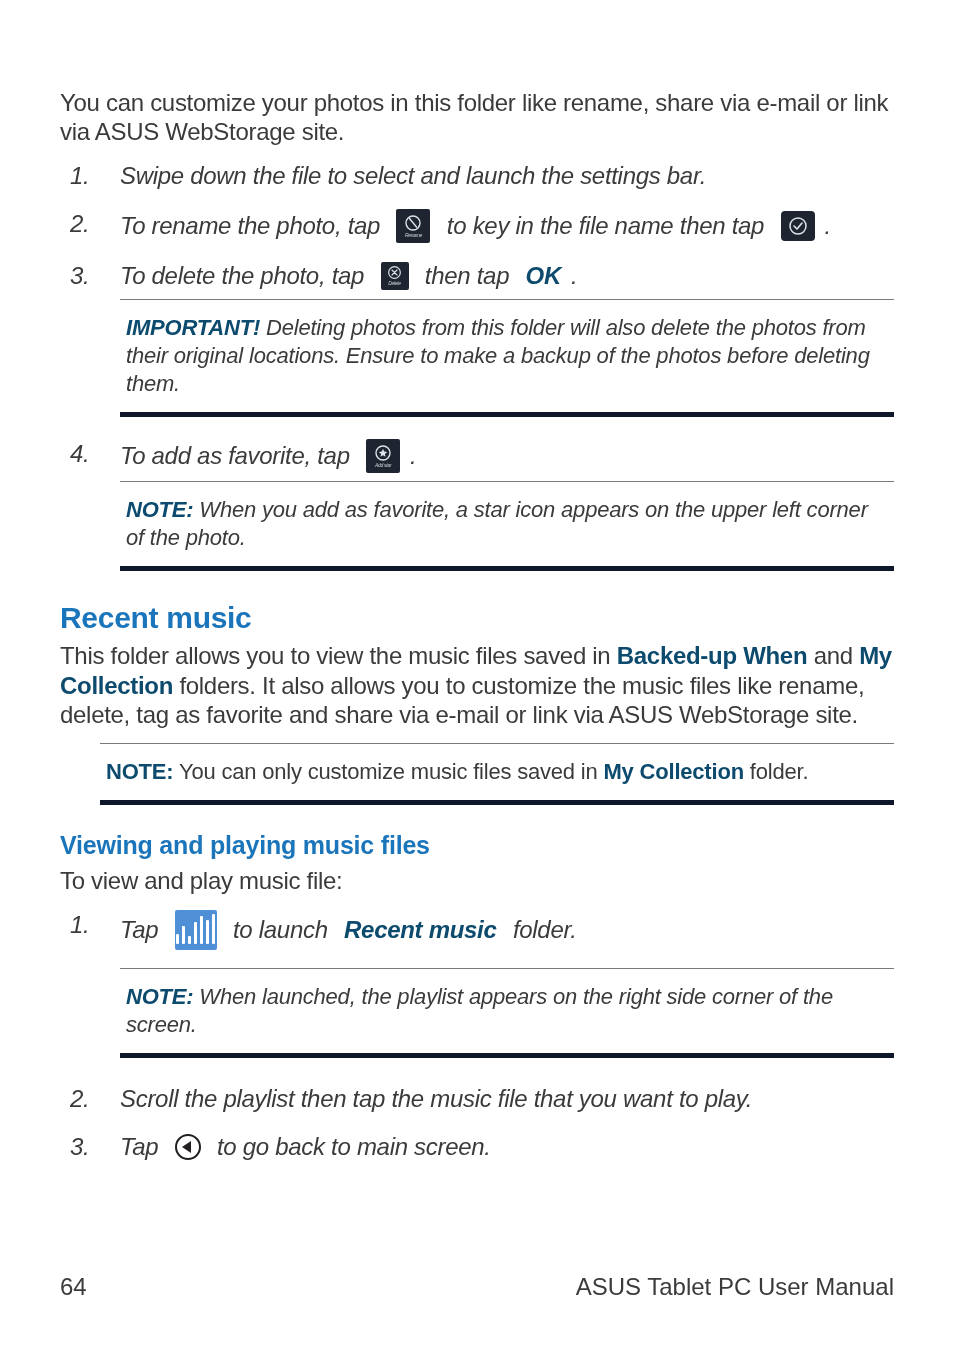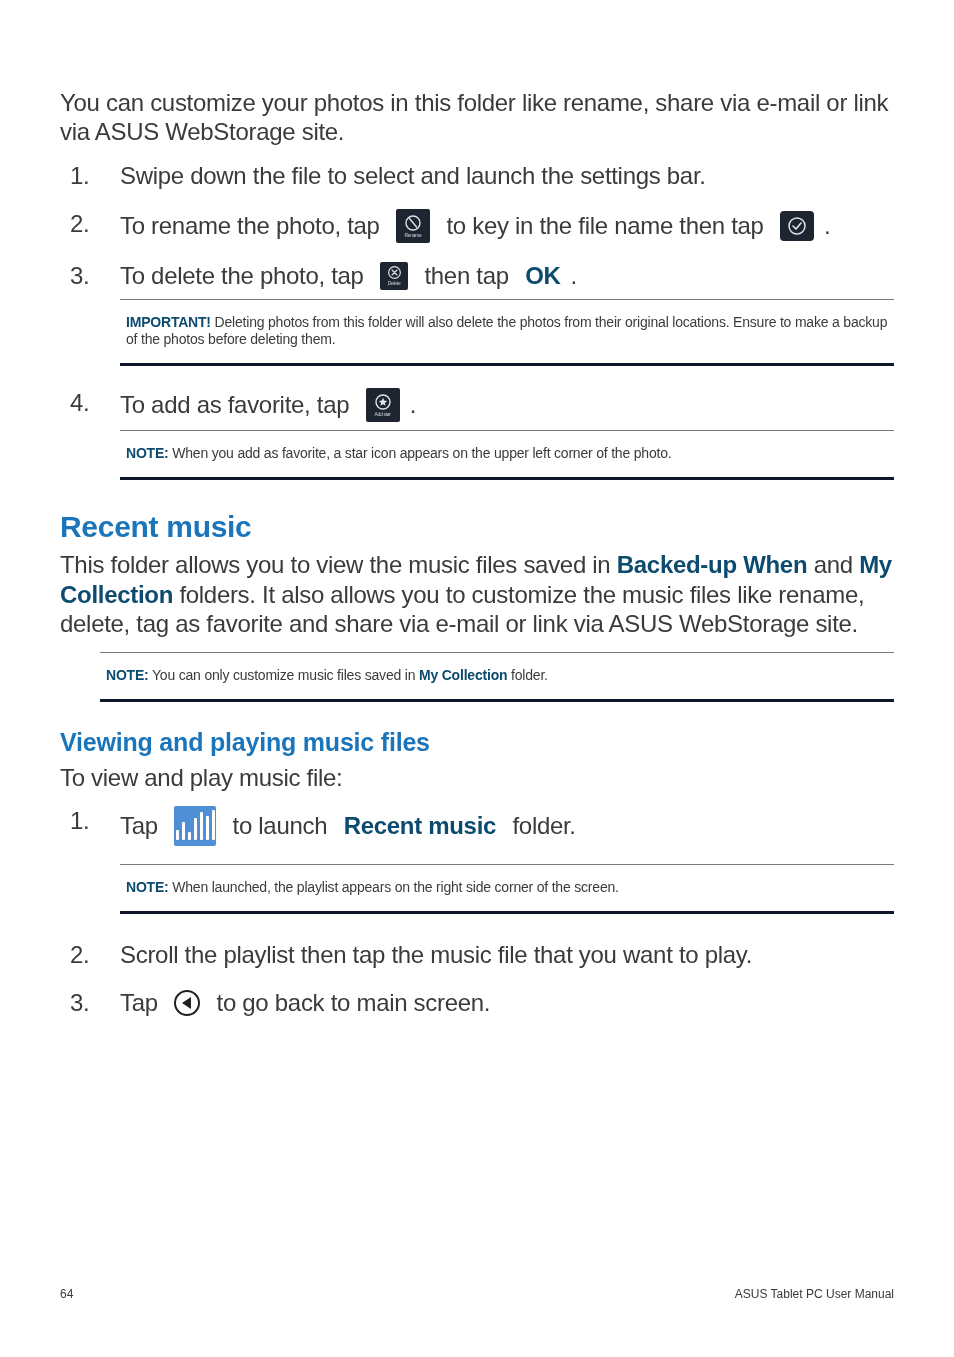--- a/index.html
+++ b/index.html
@@ -49,20 +49,21 @@
   }
   ol.steps > li {
     counter-increment: step;
     position: relative;
     padding-left: 60px;
     font-size: 24px;
     line-height: 1.25;
     margin-bottom: 18px;
     letter-spacing: -0.3px;
     color: #3b3b3b;
+    font-style: italic;
   }
   ol.steps > li::before {
     content: counter(step) ".";
     position: absolute;
     left: 10px;
     top: 0;
     font-size: 24px;
   }
   .li-line {
     display: flex;
@@ -96,23 +97,23 @@
   }
   .icon-ok {
     width: 34px;
     height: 30px;
     background: #1e2430;
     border-radius: 4px;
   }
   .note-box {
     margin: 8px 0 26px 60px;
     border-top: 1px solid #7a7a7a;
-    border-bottom: 3px solid #0f172a;
+    border-bottom: 5px solid #0f172a;
     padding: 14px 6px 14px 6px;
-    font-size: 14px;
+    font-size: 22px;
     line-height: 1.28;
     letter-spacing: -0.2px;
     color: #3b3b3b;
   }
   .note-box-full {
     margin-left: 40px;
     margin-right: 0;
   }
   b { font-weight: 700; color: #0c4a6e; }
   .music-icon {
@@ -150,21 +151,21 @@
     border-right: 9px solid #231f20;
     margin-left: -2px;
   }
   .footer {
     position: absolute;
     bottom: 56px;
     left: 60px;
     right: 60px;
     display: flex;
     justify-content: space-between;
-    font-size: 12px;
+    font-size: 24px;
     color: #3b3b3b;
   }
   svg.ring { display: block; }
 </style>
 </head>
 <body>
 
 <div class="page">
 
   <p class="body">You can customize your photos in this folder like rename, share via e-mail or link via ASUS WebStorage site.</p>

